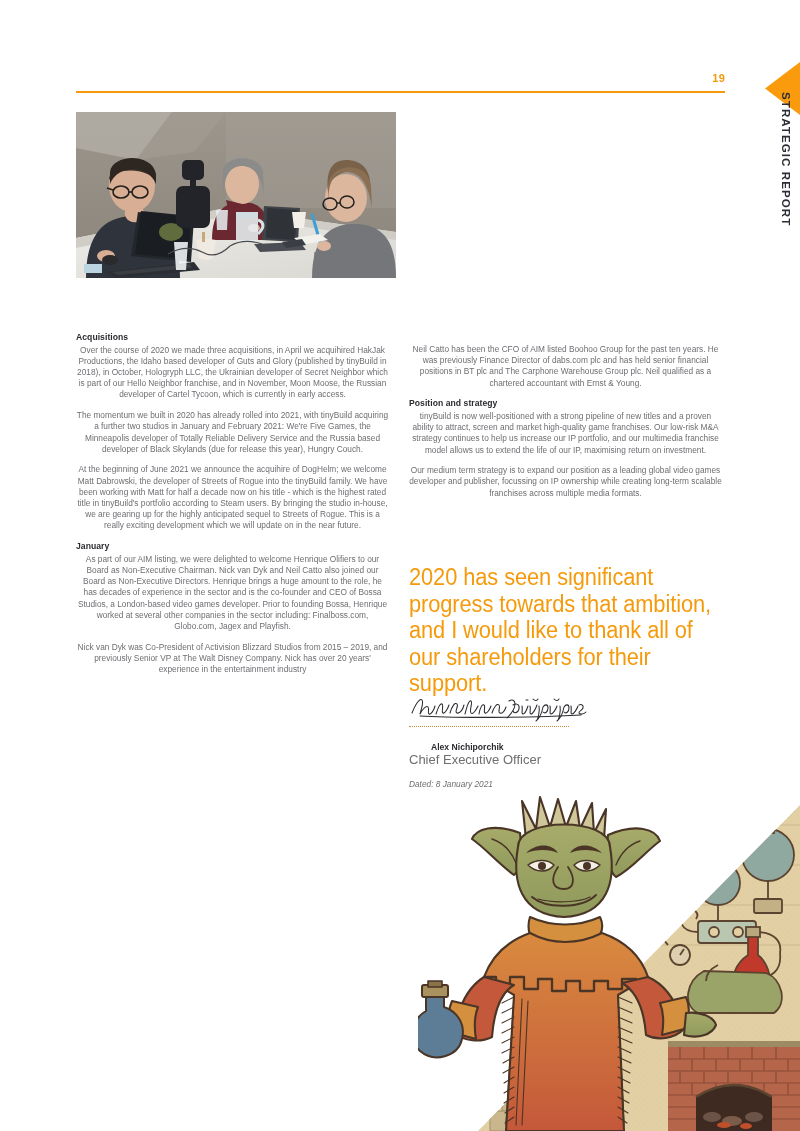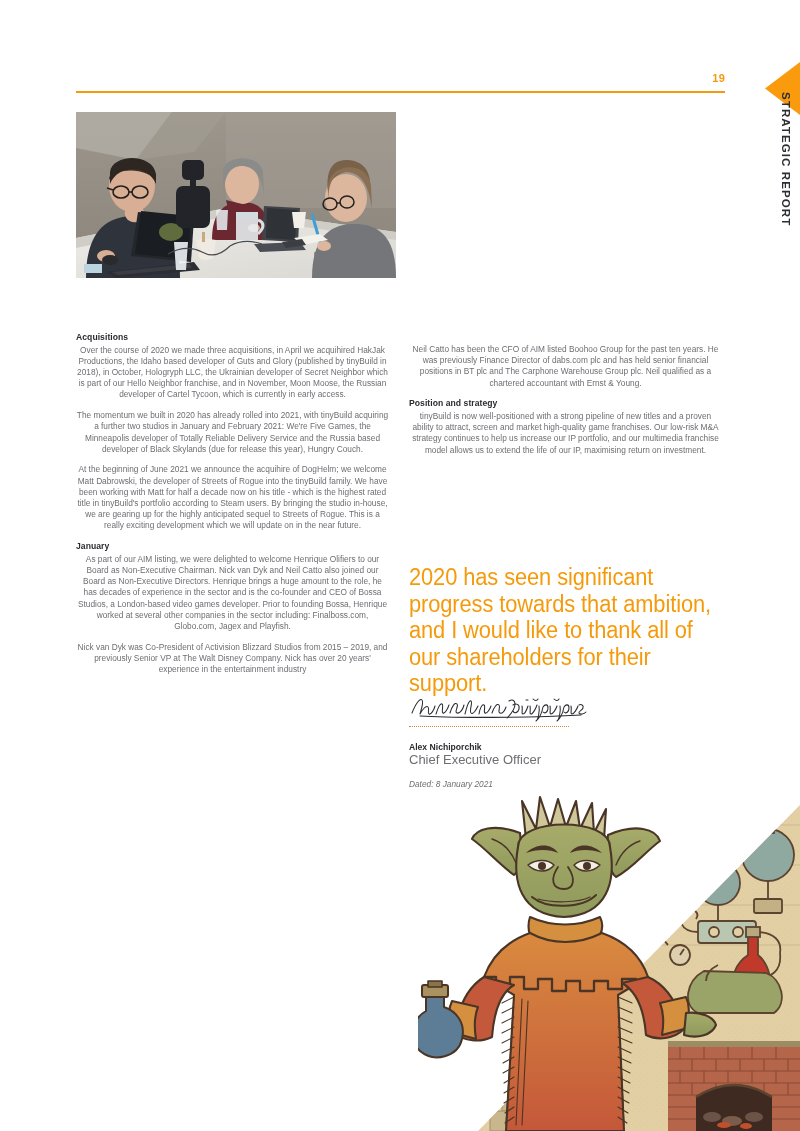--- a/index.html
+++ b/index.html
@@ -132,20 +132,21 @@
     width: 160px;
     height: 0;
     border-top: 1px dotted #C88A3D;
   }
   .sig-name {
     margin-top: 15px;
     font-size: 8.6px;
     line-height: 11.6px;
     font-weight: bold;
     color: #2b2b30;
+    margin-left: 22px;
   }
   .sig-role {
     font-size: 13px;
     line-height: 11.6px;
     color: #6e6e73;
   }
   .sig-date {
     margin-top: 14px;
     font-size: 8.3px;
     line-height: 11.6px;
@@ -310,20 +311,21 @@
   <p>At the beginning of June 2021 we announce the acquihire of DogHelm; we welcome Matt Dabrowski, the developer of Streets of Rogue into the tinyBuild family. We have been working with Matt for half a decade now on his title - which is the highest rated title in tinyBuild's portfolio according to Steam users. By bringing the studio in-house, we are gearing up for the highly anticipated sequel to Streets of Rogue. This is a really exciting development which we will update on in the near future.</p>
   <h3>January</h3>
   <p>As part of our AIM listing, we were delighted to welcome Henrique Olifiers to our Board as Non-Executive Chairman. Nick van Dyk and Neil Catto also joined our Board as Non-Executive Directors. Henrique brings a huge amount to the role, he has decades of experience in the sector and is the co-founder and CEO of Bossa Studios, a London-based video games developer. Prior to founding Bossa, Henrique worked at several other companies in the sector including: Finalboss.com, Globo.com, Jagex and Playfish.</p>
   <p>Nick van Dyk was Co-President of Activision Blizzard Studios from 2015 – 2019, and previously Senior VP at The Walt Disney Company. Nick has over 20 years' experience in the entertainment industry</p>
 </div>
 
 <div class="col col-right">
   <p>Neil Catto has been the CFO of AIM listed Boohoo Group for the past ten years. He was previously Finance Director of dabs.com plc and has held senior financial positions in BT plc and The Carphone Warehouse Group plc. Neil qualified as a chartered accountant with Ernst &amp; Young.</p>
   <h3>Position and strategy</h3>
   <p>tinyBuild is now well-positioned with a strong pipeline of new titles and a proven ability to attract, screen and market high-quality game franchises. Our low-risk M&amp;A strategy continues to help us increase our IP portfolio, and our multimedia franchise model allows us to extend the life of our IP, maximising return on investment.</p>
+  <p>Our medium term strategy is to expand our position as a leading global video games developer and publisher, focussing on IP ownership while creating long-term scalable franchises across multiple media formats.</p>
 </div>
 
 <div class="pullquote">2020 has seen significant progress towards that ambition, and I would like to thank all of our shareholders for their support.</div>
 
 <div class="signature-wrap">
   <div class="signature">
     <svg width="180" height="28" viewBox="0 0 180 28">
       <g fill="none" stroke="#2b2b30" stroke-width="1.05" stroke-linecap="round" stroke-linejoin="round">
         <path d="M3,19 C7,9 11,4 13,6 C15,8 12,16 11,20 C13,16 17,11 19,13 C21,15 18,19 20,20 C22,21 25,16 26,12"></path>
         <path d="M27,20 C29,14 31,9 33,10 C35,11 32,18 34,19 C36,20 39,14 40,11"></path>

